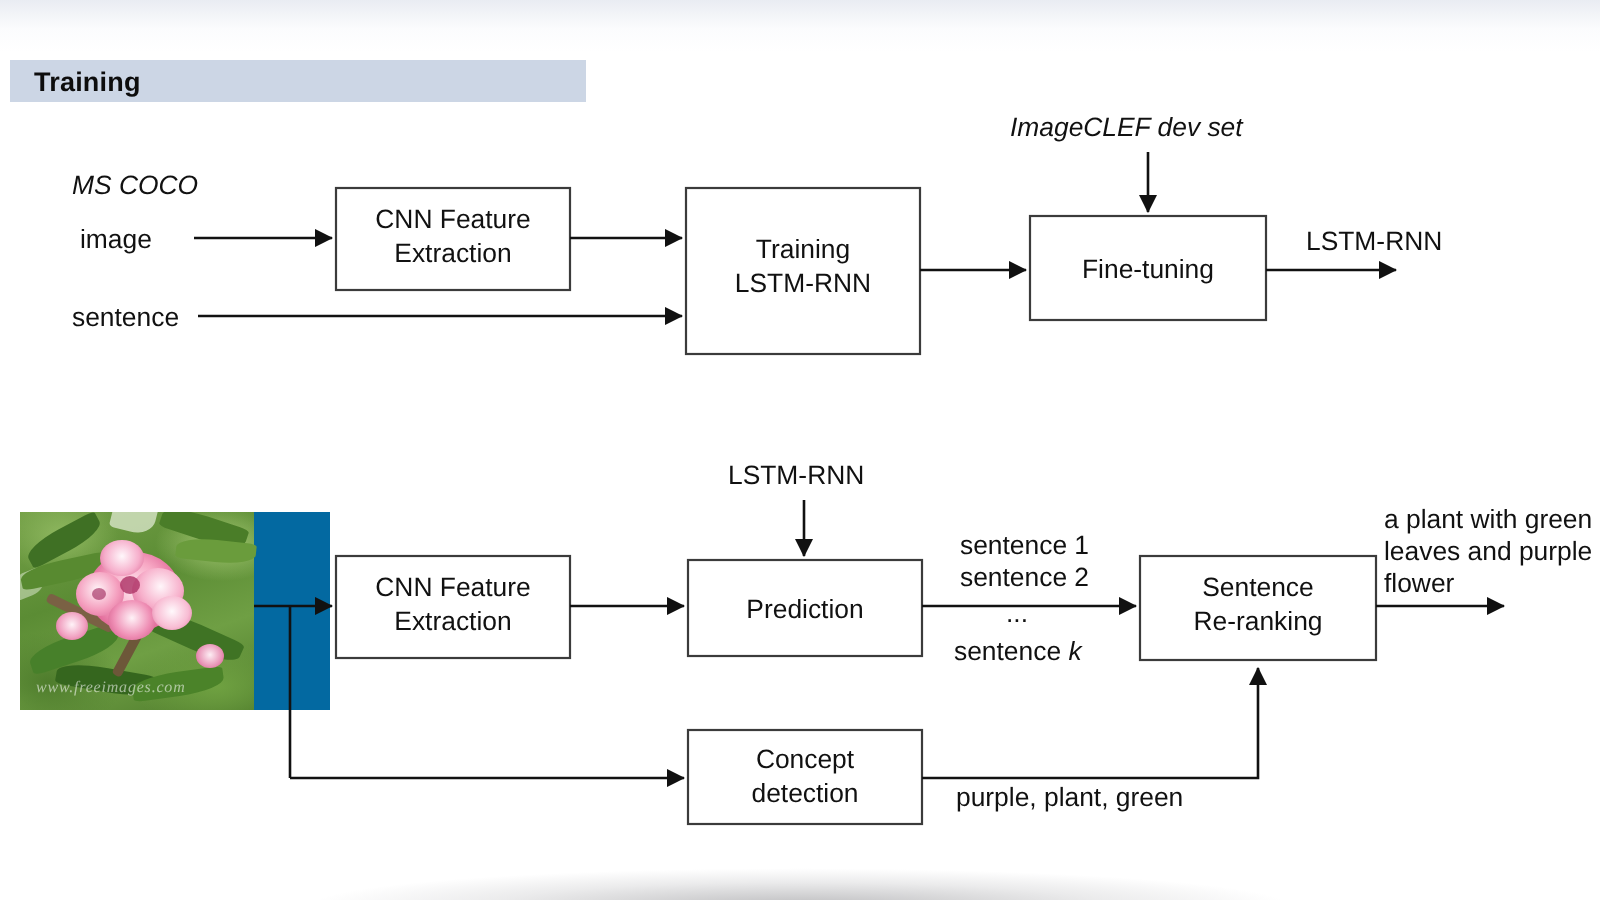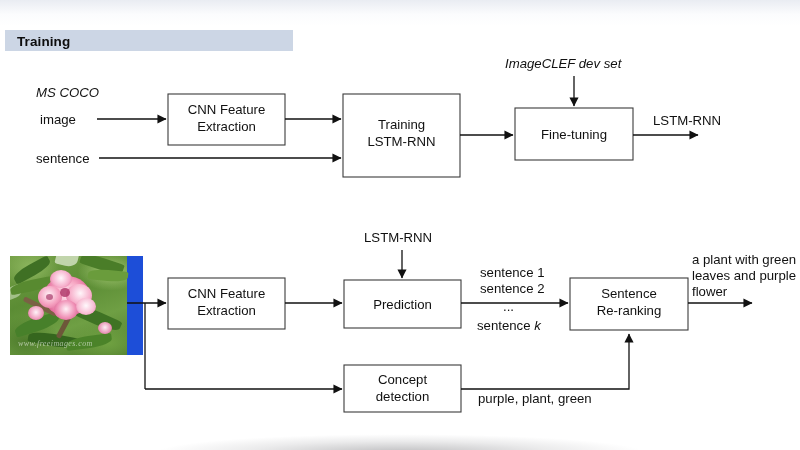--- a/index.html
+++ b/index.html
@@ -83,24 +83,25 @@
     font-style: italic;
   }
   tspan.ital {
     font-style: italic;
   }
   
   .photo {
     position: absolute;
     left: 10px;
     top: 256px;
-    width: 133px;
+    width: 115px;
     height: 99px;
     overflow: hidden;
-    background: #1d4ed8;
+    background: #0369a1;
+    padding-left: 40px;
   }
   .photo .leaf {
     position: absolute;
     border-radius: 50% 12% 50% 12%;
   }
   .photo .bloom {
     position: absolute;
     border-radius: 50%;
   }
   .photo .watermark {

